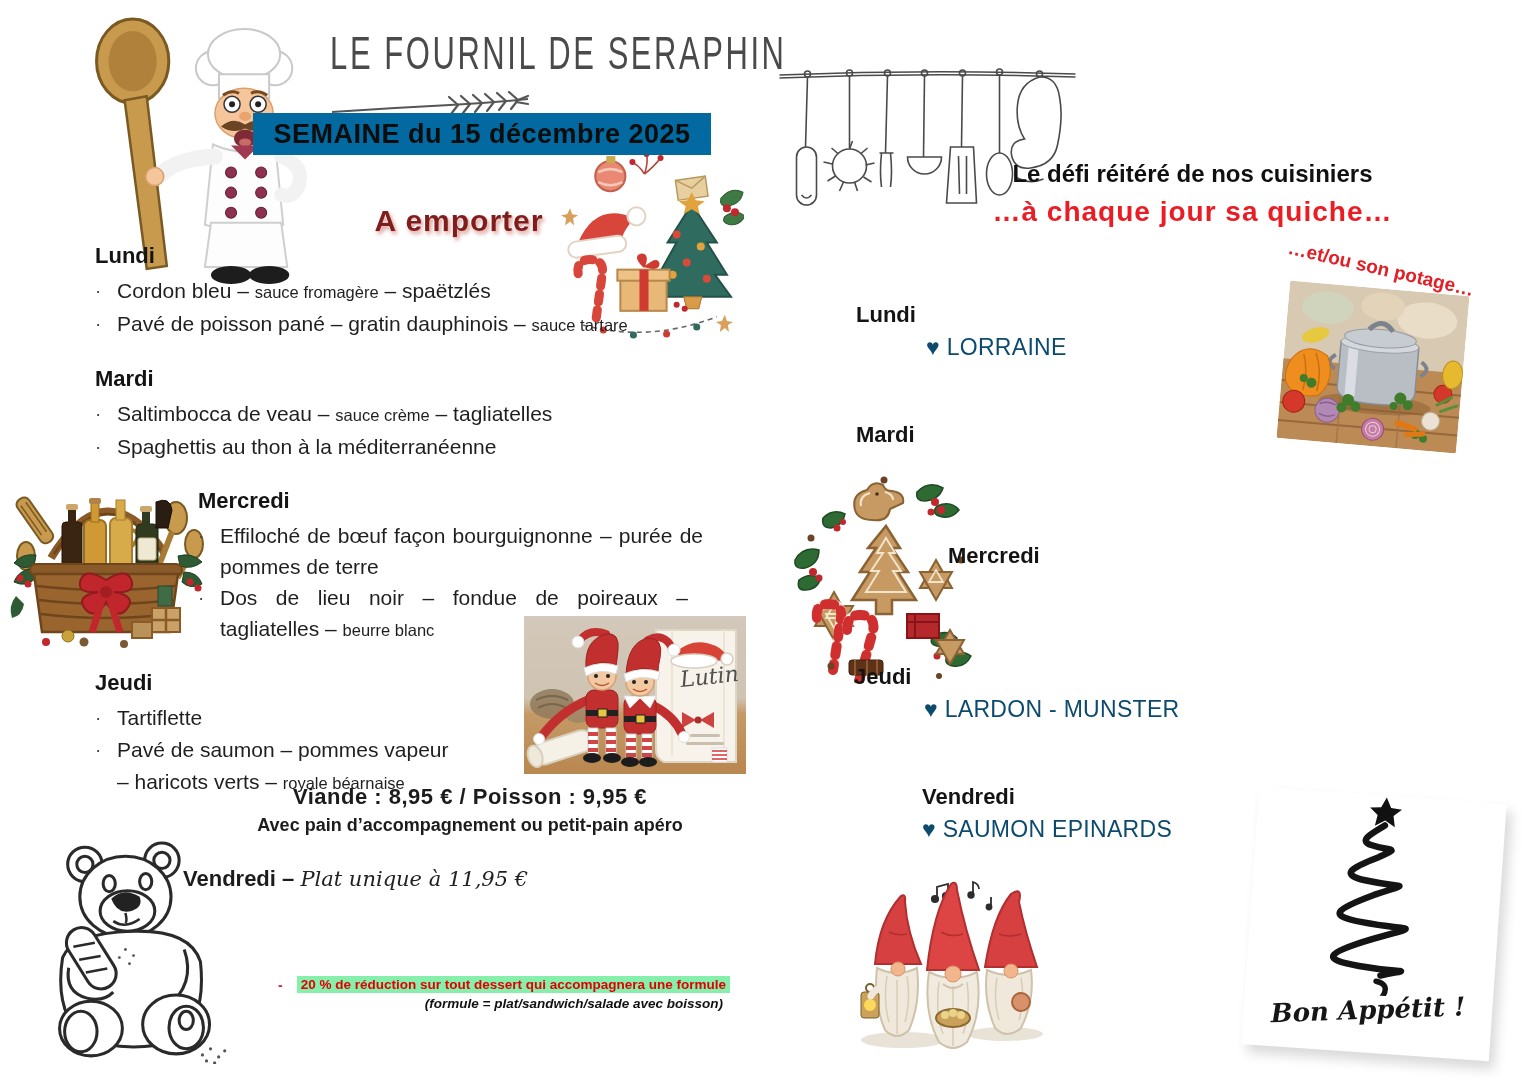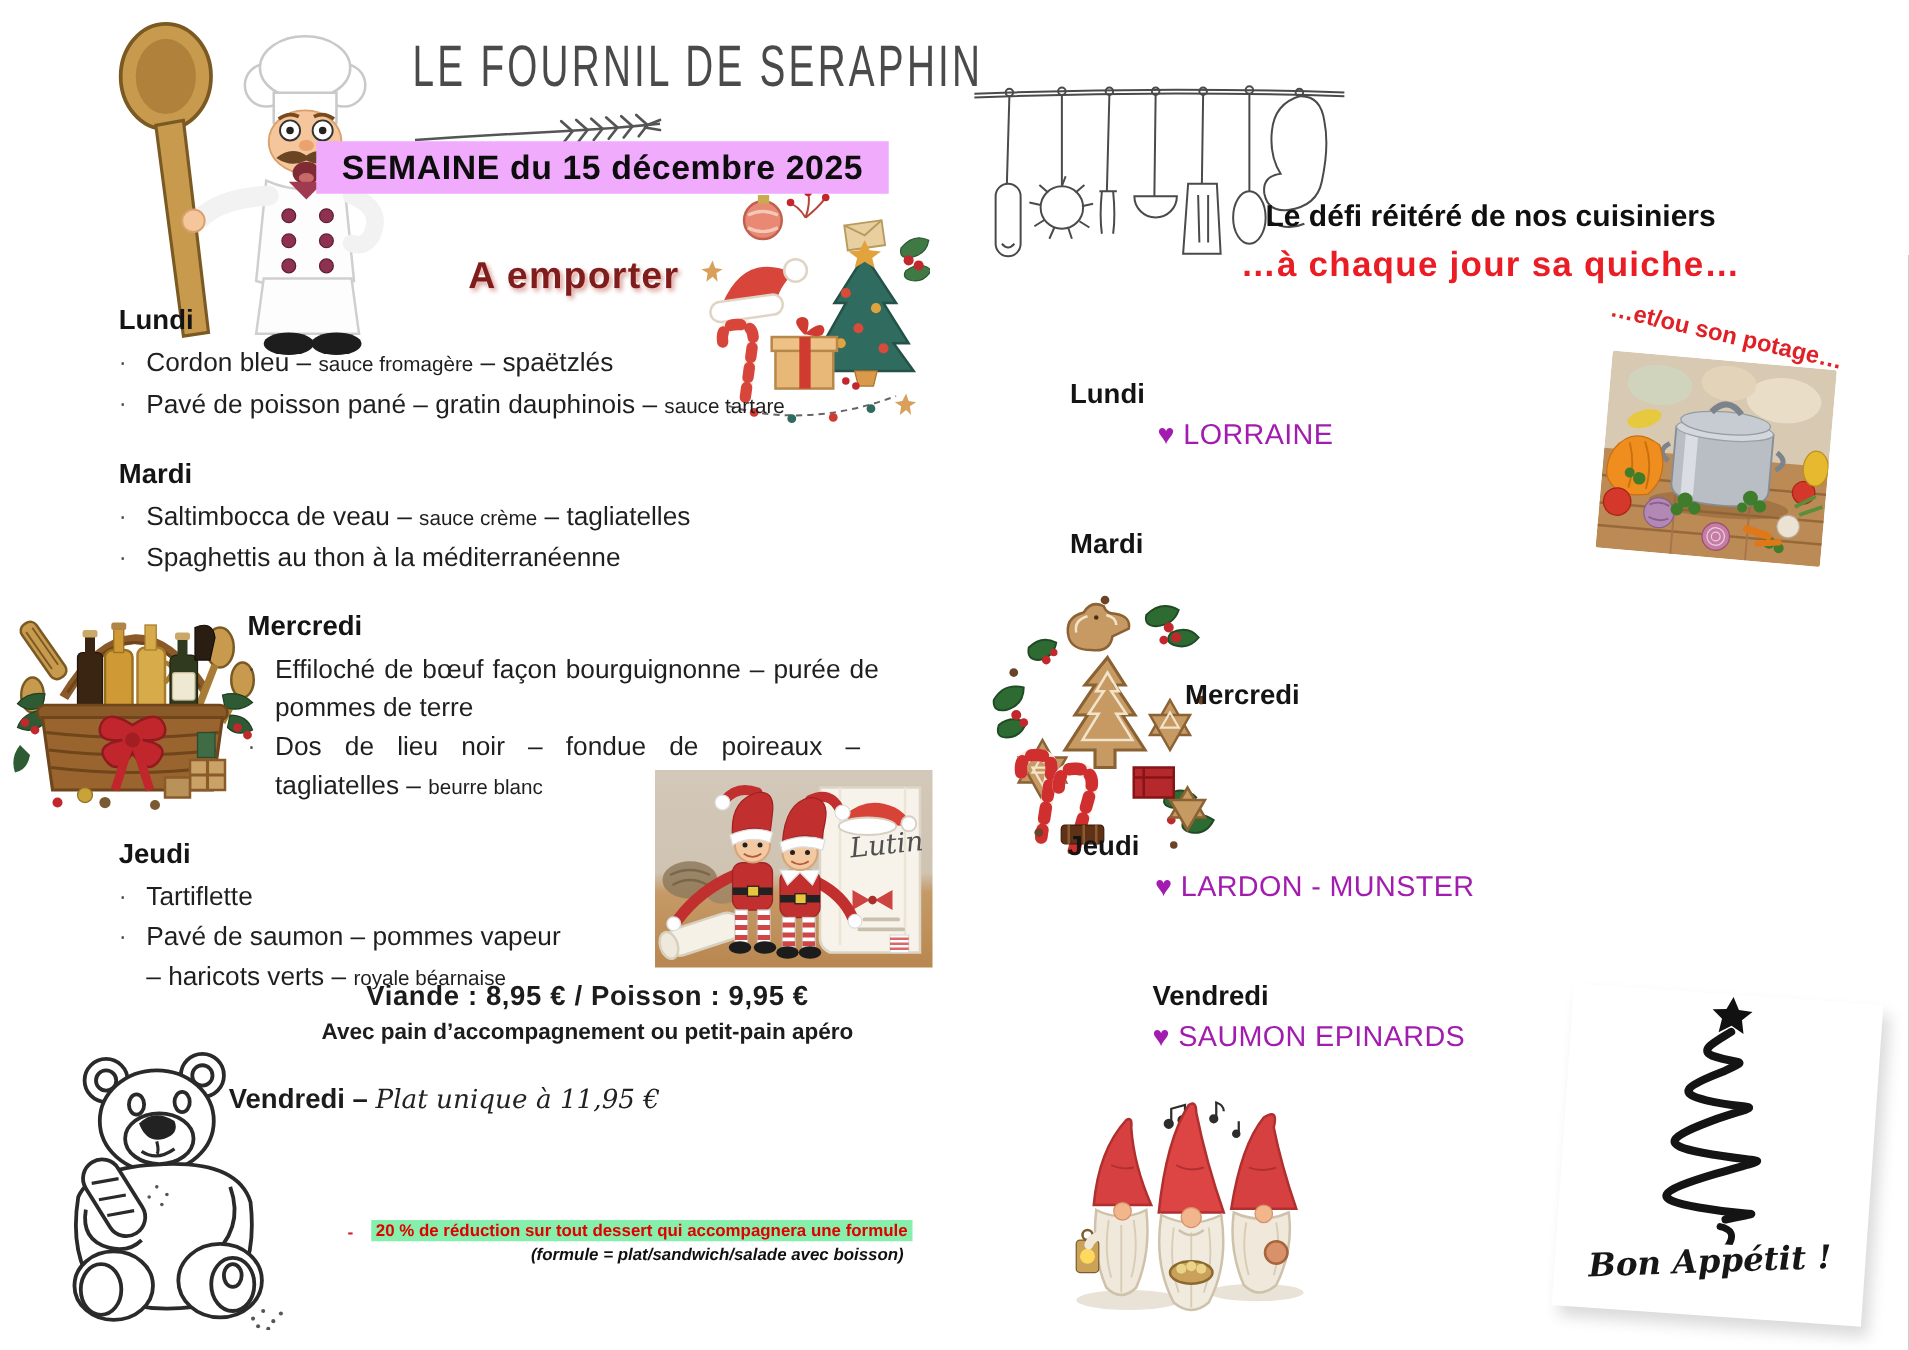--- a/index.html
+++ b/index.html
@@ -6,21 +6,21 @@
   #page{position:relative;width:1527px;height:1080px;background:#ffffff;overflow:hidden;
         font-family:"Liberation Sans",sans-serif;color:#1c1c1c;}
   .abs{position:absolute;}
   .img{z-index:1;}
   .txt{z-index:2;}
 
   
   #main-title{left:300px;top:26px;width:430px;text-align:center;font-size:36px;
     color:#4a4a4a;letter-spacing:3px;font-weight:400;
     transform:scale(0.86,1.30);transform-origin:50% 0;white-space:nowrap;}
-  #week-banner{left:253px;top:113px;width:458px;height:42px;line-height:42px;background:#f0abfc;
+  #week-banner{left:253px;top:113px;width:458px;height:42px;line-height:42px;background:#0369a1;
     text-align:center;font-weight:bold;font-size:27px;color:#0d0d0d;letter-spacing:.5px;white-space:nowrap;}
   #a-emporter{left:366px;top:204px;width:186px;text-align:center;font-size:30px;font-weight:bold;
     color:#7f1d1d;letter-spacing:1px;
     text-shadow:-1px -1px 0 #fff,1px 1px 0 #f3beb8,2px 3px 4px #cf9a93;}
 
   
   .day-h{font-weight:bold;font-size:22px;color:#141414;margin-bottom:6px;}
   .menu-item{display:flex;font-size:21px;color:#1f1f1f;line-height:32px;}
   .menu-item .bullet{flex:none;width:22px;font-size:19px;color:#444;}
   .seg-small{font-size:16.5px;}
@@ -40,21 +40,21 @@
   #promo-line1{display:flex;align-items:center;font-weight:bold;font-size:13.5px;color:#e00000;white-space:nowrap;}
   #promo-line1 .dash{color:#c23;margin-right:14px;font-size:14px;}
   #promo-highlight{background:#86efac;padding:1px 4px;}
   #promo-note{margin-top:3px;text-align:right;font-weight:bold;font-style:italic;font-size:13.5px;color:#111;}
 
   
   #defi-title{left:960px;top:160px;width:465px;text-align:center;font-weight:bold;font-size:24px;color:#101010;}
   #defi-subtitle{left:960px;top:196px;width:465px;text-align:center;font-weight:bold;font-size:28px;color:#ea1c24;letter-spacing:1px;}
   #potage-note{left:1286px;top:258px;font-weight:bold;font-size:19px;color:#e02026;transform:rotate(13deg);white-space:nowrap;}
   .q-label{font-weight:bold;font-size:22px;color:#141414;}
-  .q-value{font-size:23px;color:#a21caf;letter-spacing:.3px;white-space:nowrap;}
+  .q-value{font-size:23px;color:#0c4a6e;letter-spacing:.3px;white-space:nowrap;}
 
   
   #pot-photo{left:1283px;top:288px;width:180px;height:158px;transform:rotate(5deg);overflow:hidden;border-radius:2px;}
   #elves-photo{left:524px;top:616px;width:222px;height:158px;overflow:hidden;
      background:linear-gradient(180deg,#d3c8b9 0%,#cfc3b2 52%,#c59a66 62%,#b98750 100%);}
   #lutin-label{left:156px;top:48px;font-size:22px;color:#4f4f4f;transform:rotate(-6deg);}
   #tree-card{left:1250px;top:795px;width:248px;height:258px;background:#fff;transform:rotate(4deg);
      box-shadow:6px 8px 12px rgba(0,0,0,.15);}
   #bon-appetit{left:0;top:200px;width:100%;text-align:center;font-weight:bold;font-size:26px;color:#161616;
      transform:rotate(-6deg);}

